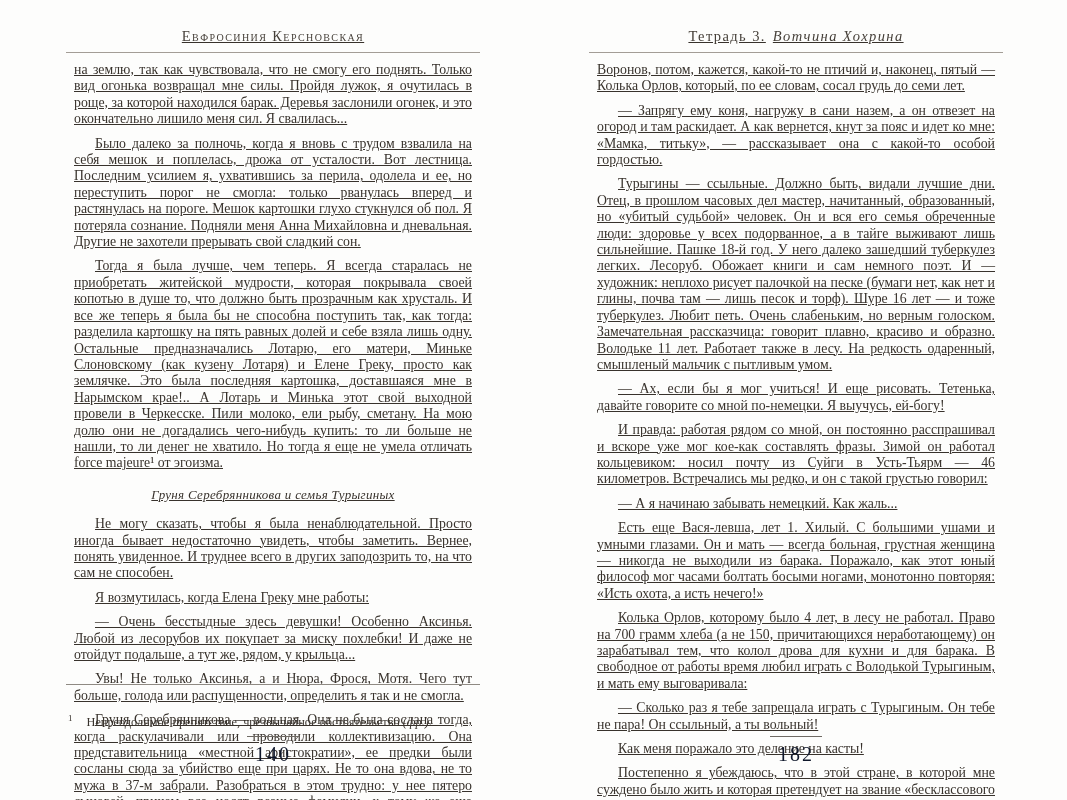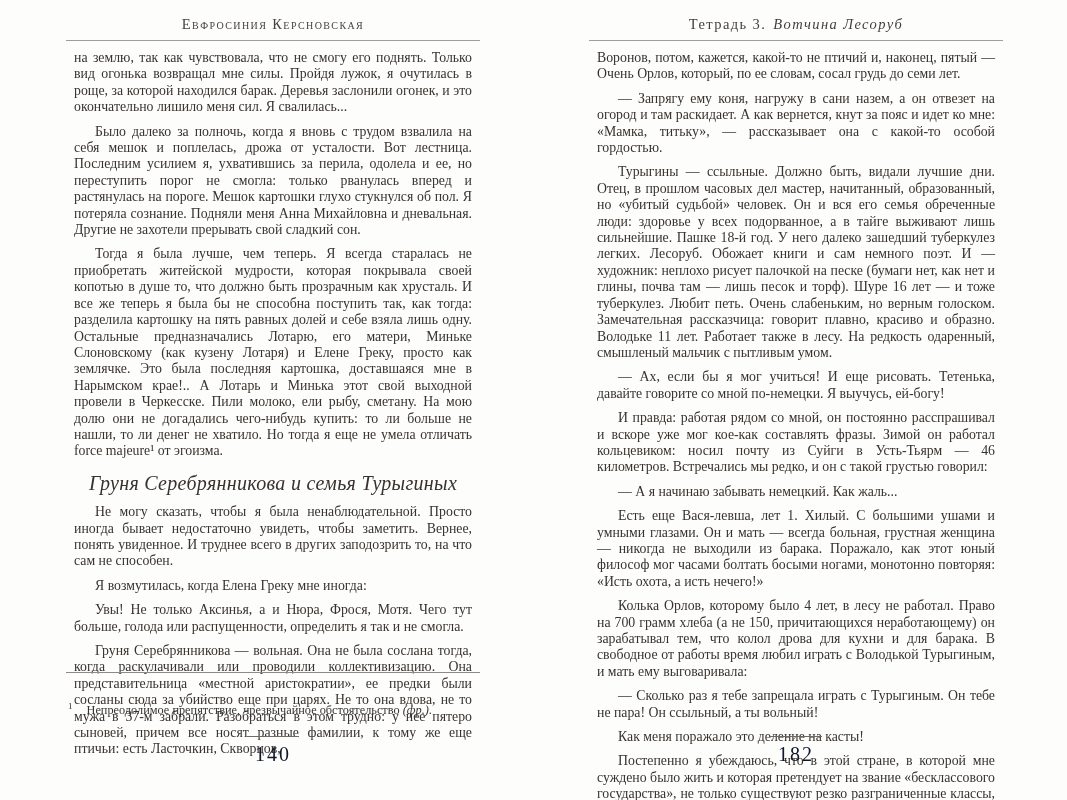--- a/index.html
+++ b/index.html
@@ -12,23 +12,24 @@
   }
   .spread {
     position: relative;
     width: 1067px;
     height: 800px;
     font-family: "Liberation Serif", serif;
     color: #38322c;
   }
   .page-col {
     position: absolute;
-    top: 16px;
+    top: 28px;
     width: 414px;
     height: 706px;
+    text-decoration: underline;
   }
   .page-left  { left: 66px; }
   .page-right { left: 589px; }
 
   .running-head {
     text-align: center;
     font-size: 14.5px;
     letter-spacing: 1.4px;
     color: #453f38;
     padding-bottom: 7px;
@@ -47,21 +48,21 @@
     -webkit-hyphens: auto;
   }
   .body-text p.para {
     margin: 8px;
     text-indent: 21px;
   }
   .body-text p.para.no-indent { text-indent: 0; }
 
   .section-heading {
     font-style: italic;
-    font-size: 20px;
+    font-size: 13px;
     text-align: center;
     text-indent: 0;
     margin: 15px 0 13px 0;
     letter-spacing: 0.3px;
   }
 
   .footnote {
     position: absolute;
     bottom: 0;
     left: 0;
@@ -107,35 +108,36 @@
   <div class="page-col page-left">
     <div class="running-head">
       <span class="sc">Евфросиния Керсновская</span>
     </div>
     <div class="body-text">
         <p class="para no-indent">на землю, так как чувствовала, что не смогу его поднять. Только вид огонька возвращал мне силы. Пройдя лужок, я очутилась в роще, за которой находился барак. Деревья заслонили огонек, и это окончательно лишило меня сил. Я свалилась...</p>
         <p class="para">Было далеко за полночь, когда я вновь с трудом взвалила на себя мешок и поплелась, дрожа от усталости. Вот лестница. Последним усилием я, ухватившись за перила, одолела и ее, но переступить порог не смогла: только рванулась вперед и растянулась на пороге. Мешок картошки глухо стукнулся об пол. Я потеряла сознание. Подняли меня Анна Михайловна и дневальная. Другие не захотели прерывать свой сладкий сон.</p>
         <p class="para">Тогда я была лучше, чем теперь. Я всегда старалась не приобретать житейской мудрости, которая покрывала своей копотью в душе то, что должно быть прозрачным как хрусталь. И все же теперь я была бы не способна поступить так, как тогда: разделила картошку на пять равных долей и себе взяла лишь одну. Остальные предназначались Лотарю, его матери, Миньке Слоновскому (как кузену Лотаря) и Елене Греку, просто как землячке. Это была последняя картошка, доставшаяся мне в Нарымском крае!.. А Лотарь и Минька этот свой выходной провели в Черкесске. Пили молоко, ели рыбу, сметану. На мою долю они не догадались чего-нибудь купить: то ли больше не нашли, то ли денег не хватило. Но тогда я еще не умела отличать force majeure¹ от эгоизма.</p>
         <div class="section-heading">Груня Серебрянникова и семья Турыгиных</div>
         <p class="para">Не могу сказать, чтобы я была ненаблюдательной. Просто иногда бывает недостаточно увидеть, чтобы заметить. Вернее, понять увиденное. И труднее всего в других заподозрить то, на что сам не способен.</p>
-        <p class="para">Я возмутилась, когда Елена Греку мне иногда:</p>
+        <p class="para">Я возмутилась, когда Елена Греку мне работы:</p>
+        <p class="para">— Очень бесстыдные здесь девушки! Особенно Аксинья. Любой из лесорубов их покупает за миску похлебки! И даже не отойдут подальше, а тут же, рядом, у крыльца...</p>
         <p class="para">Увы! Не только Аксинья, а и Нюра, Фрося, Мотя. Чего тут больше, голода или распущенности, определить я так и не смогла.</p>
         <p class="para">Груня Серебрянникова — вольная. Она не была сослана тогда, когда раскулачивали или проводили коллективизацию. Она представительница «местной аристократии», ее предки были сосланы сюда за убийство еще при царях. Не то она вдова, не то мужа в 37-м забрали. Разобраться в этом трудно: у нее пятеро сыновей, причем все носят разные фамилии, к тому же еще птичьи: есть Ласточкин, Скворцов,</p>
       </div>
     <div class="footnote">
       <sup>1</sup><span>Непреодолимое препятствие, чрезвычайное обстоятельство </span><span class="fn-lang">(фр.)</span><span>.</span>
     </div>
   </div>
 
   <div class="page-col page-right">
     <div class="running-head">
-      <span>Тетрадь 3.</span><span class="rh-italic">Вотчина Лесоруб</span>
+      <span>Тетрадь 3.</span><span class="rh-italic">Вотчина Хохрина</span>
     </div>
     <div class="body-text">
-        <p class="para no-indent">Воронов, потом, кажется, какой-то не птичий и, наконец, пятый — Очень Орлов, который, по ее словам, сосал грудь до семи лет.</p>
+        <p class="para no-indent">Воронов, потом, кажется, какой-то не птичий и, наконец, пятый — Колька Орлов, который, по ее словам, сосал грудь до семи лет.</p>
         <p class="para">— Запрягу ему коня, нагружу в сани назем, а он отвезет на огород и там раскидает. А как вернется, кнут за пояс и идет ко мне: «Мамка, титьку», — рассказывает она с какой-то особой гордостью.</p>
         <p class="para">Турыгины — ссыльные. Должно быть, видали лучшие дни. Отец, в прошлом часовых дел мастер, начитанный, образованный, но «убитый судьбой» человек. Он и вся его семья обреченные люди: здоровье у всех подорванное, а в тайге выживают лишь сильнейшие. Пашке 18-й год. У него далеко зашедший туберкулез легких. Лесоруб. Обожает книги и сам немного поэт. И — художник: неплохо рисует палочкой на песке (бумаги нет, как нет и глины, почва там — лишь песок и торф). Шуре 16 лет — и тоже туберкулез. Любит петь. Очень слабеньким, но верным голоском. Замечательная рассказчица: говорит плавно, красиво и образно. Володьке 11 лет. Работает также в лесу. На редкость одаренный, смышленый мальчик с пытливым умом.</p>
         <p class="para">— Ах, если бы я мог учиться! И еще рисовать. Тетенька, давайте говорите со мной по-немецки. Я выучусь, ей-богу!</p>
         <p class="para">И правда: работая рядом со мной, он постоянно расспрашивал и вскоре уже мог кое-как составлять фразы. Зимой он работал кольцевиком: носил почту из Суйги в Усть-Тьярм — 46 километров. Встречались мы редко, и он с такой грустью говорил:</p>
         <p class="para">— А я начинаю забывать немецкий. Как жаль...</p>
         <p class="para">Есть еще Вася-левша, лет 1. Хилый. С большими ушами и умными глазами. Он и мать — всегда больная, грустная женщина — никогда не выходили из барака. Поражало, как этот юный философ мог часами болтать босыми ногами, монотонно повторяя: «Исть охота, а исть нечего!»</p>
         <p class="para">Колька Орлов, которому было 4 лет, в лесу не работал. Право на 700 грамм хлеба (а не 150, причитающихся неработающему) он зарабатывал тем, что колол дрова для кухни и для барака. В свободное от работы время любил играть с Володькой Турыгиным, и мать ему выговаривала:</p>
         <p class="para">— Сколько раз я тебе запрещала играть с Турыгиным. Он тебе не пара! Он ссыльный, а ты вольный!</p>
         <p class="para">Как меня поражало это деление на касты!</p>
         <p class="para">Постепенно я убеждаюсь, что в этой стране, в которой мне суждено было жить и которая претендует на звание «бесклассового государства», не только существуют резко разграниченные классы, но и меж-</p>

